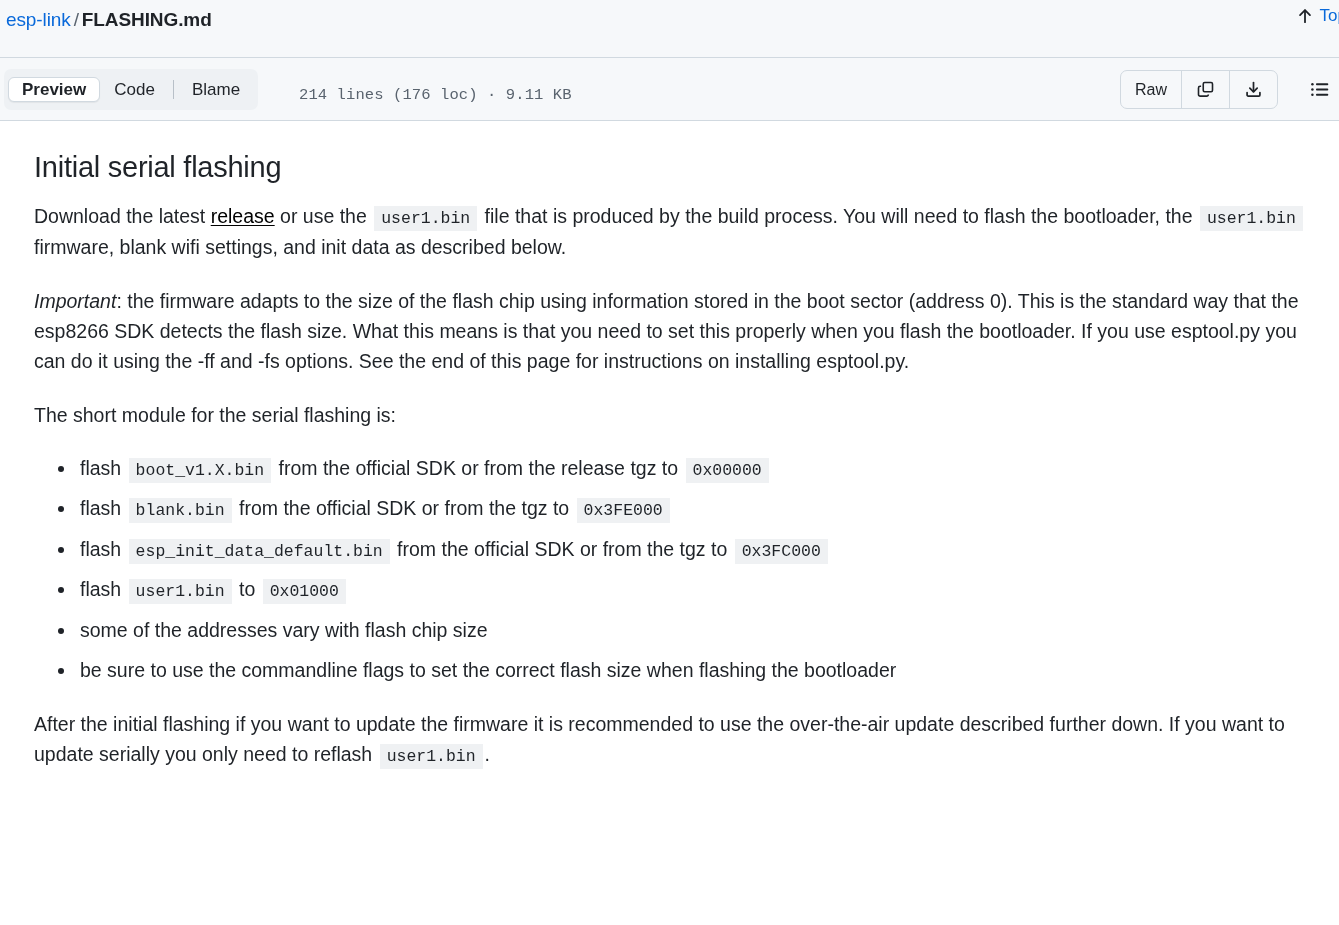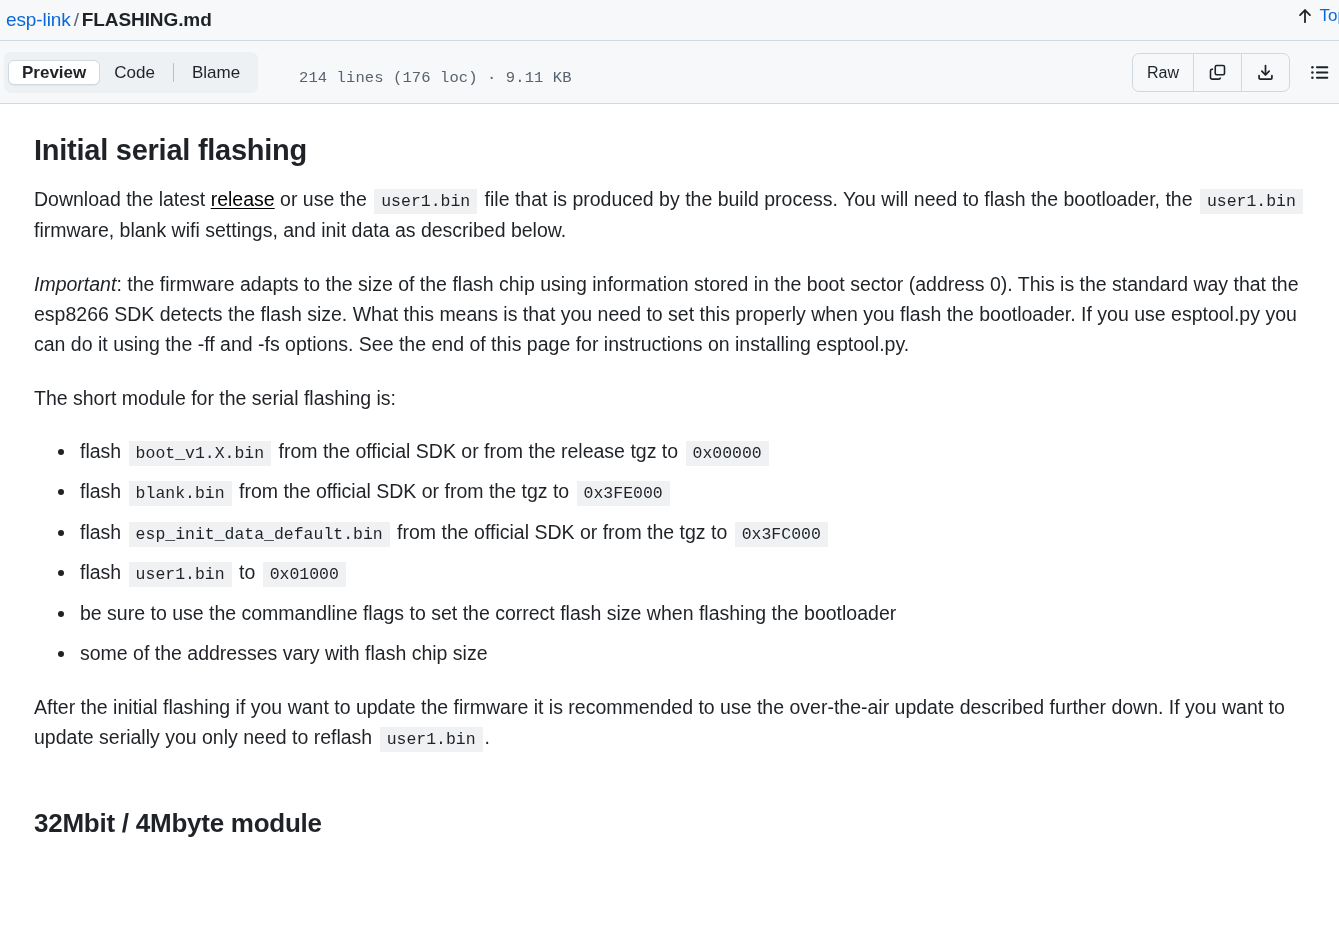--- a/index.html
+++ b/index.html
@@ -12,21 +12,21 @@
     height: 925px;
     overflow: hidden;
     font-family: "Liberation Sans", sans-serif;
     color: #1f2328;
     -webkit-font-smoothing: antialiased;
   }
 
   
   #file-header {
     position: relative;
-    height: 41px;
+    height: 58px;
     background: #f6f8fa;
     border-bottom: 1px solid #d1d9e0;
     box-sizing: border-box;
   }
   #breadcrumb {
     position: absolute;
     left: 6px;
     top: 7px;
     font-size: 19px;
     line-height: 26px;
@@ -127,21 +127,21 @@
     white-space: nowrap;
     letter-spacing: 0.1px;
   }
 
   #toolbar-actions {
     position: absolute;
     right: 0px;
     top: 12px;
     display: flex;
     align-items: center;
-    gap: 0;
+    gap: 12px;
   }
   #btn-group {
     display: flex;
     align-items: stretch;
     border: 1px solid #d1d9e0;
     border-radius: 7px;
     background: #f6f8fa;
     overflow: hidden;
     height: 39px;
     box-sizing: border-box;
@@ -182,21 +182,21 @@
   #markdown-body {
     padding: 22px 34px 0 34px;
     box-sizing: border-box;
     font-size: 19.5px;
     line-height: 1.55;
     color: #1f2328;
   }
   #markdown-body h1,
   #markdown-body h2 {
     margin: 0;
-    font-weight: 700;
+    font-weight: 400;
     letter-spacing: -0.25px;
     color: #1f2328;
   }
   #markdown-body h1 { font-size: 29px; line-height: 40px; }
   #markdown-body h2 { font-size: 26px; line-height: 36px; }
 
   .md-h1 { padding-top: 4px; padding-bottom: 14px; }
   .md-h2 { padding-top: 28px; }
 
   #markdown-body p {
@@ -317,20 +317,19 @@
 
   <p><em class="md-em">Important</em><span>: the firmware adapts to the size of the flash chip using information stored in the boot sector (address 0). This is the standard way that the esp8266 SDK detects the flash size. What this means is that you need to set this properly when you flash the bootloader. If you use esptool.py you can do it using the -ff and -fs options. See the end of this page for instructions on installing esptool.py.</span></p>
 
   <p class="tight">The short module for the serial flashing is:</p>
 
   <ul>
     <li><span>flash </span><code class="inline">boot_v1.X.bin</code><span> from the official SDK or from the release tgz to </span><code class="inline">0x00000</code></li>
     <li><span>flash </span><code class="inline">blank.bin</code><span> from the official SDK or from the tgz to </span><code class="inline">0x3FE000</code></li>
     <li><span>flash </span><code class="inline">esp_init_data_default.bin</code><span> from the official SDK or from the tgz to </span><code class="inline">0x3FC000</code></li>
     <li><span>flash </span><code class="inline">user1.bin</code><span> to </span><code class="inline">0x01000</code></li>
+    <li><span>some of the addresses vary with flash chip size</span></li>
     <li><span>be sure to use the commandline flags to set the correct flash size when flashing the bootloader</span></li>
-    <li><span>some of the addresses vary with flash chip size</span></li>
   </ul>
 
   <p><span>After the initial flashing if you want to update the firmware it is recommended to use the over-the-air update described further down. If you want to update serially you only need to reflash </span><code class="inline">user1.bin</code><span>.</span></p>
 
-  <h2 class="md-h2">32Mbit / 4Mbyte module</h2>
 </div>
 
 </body></html>

